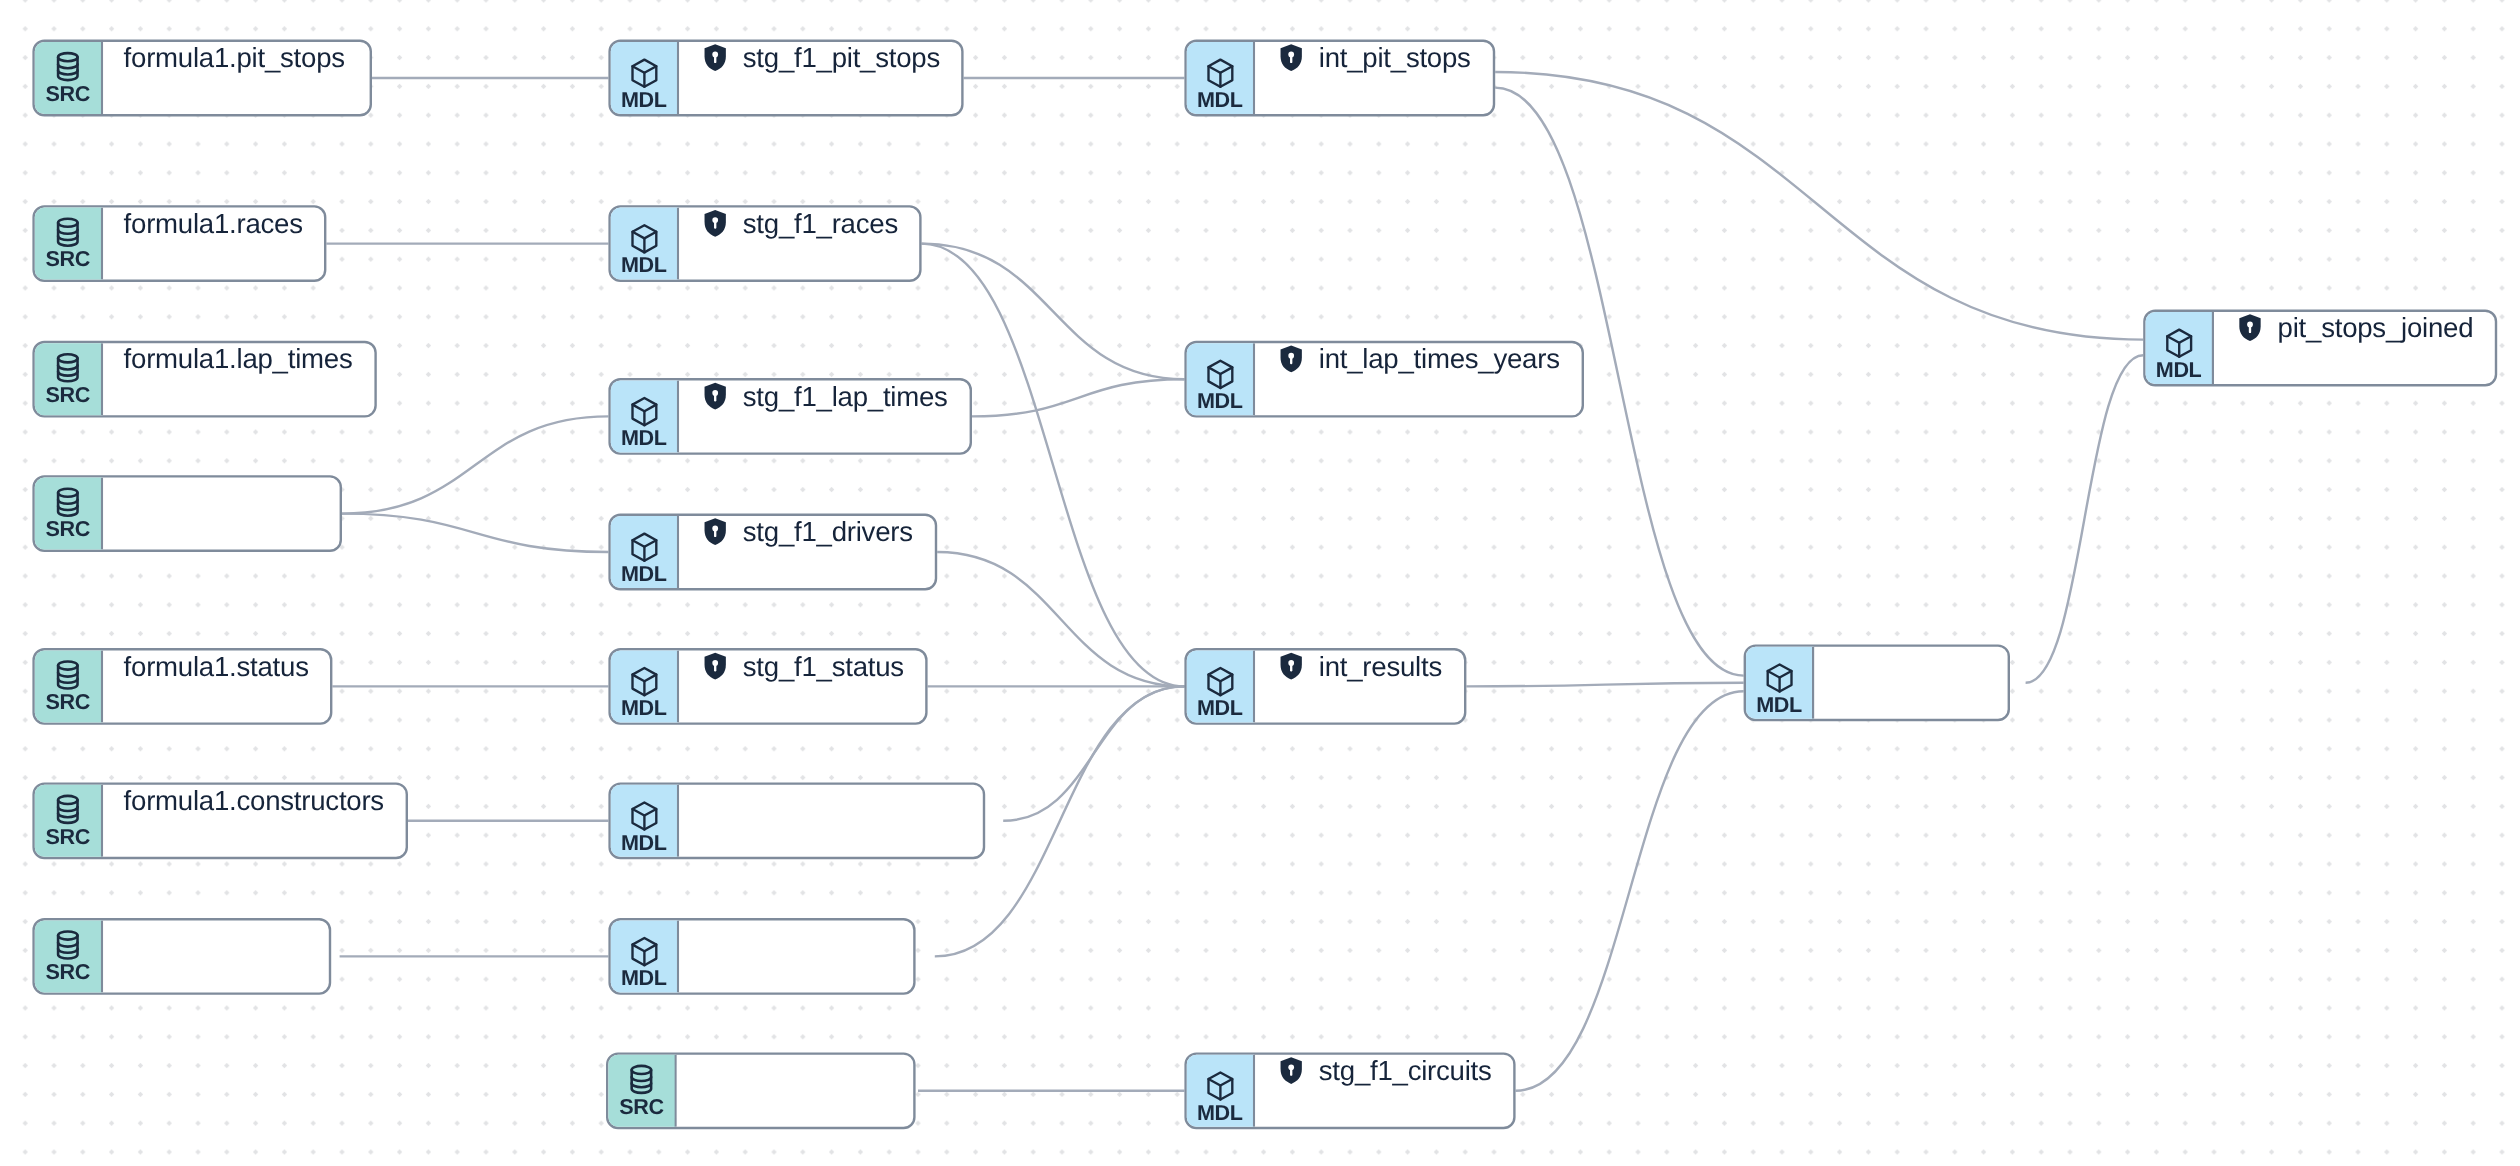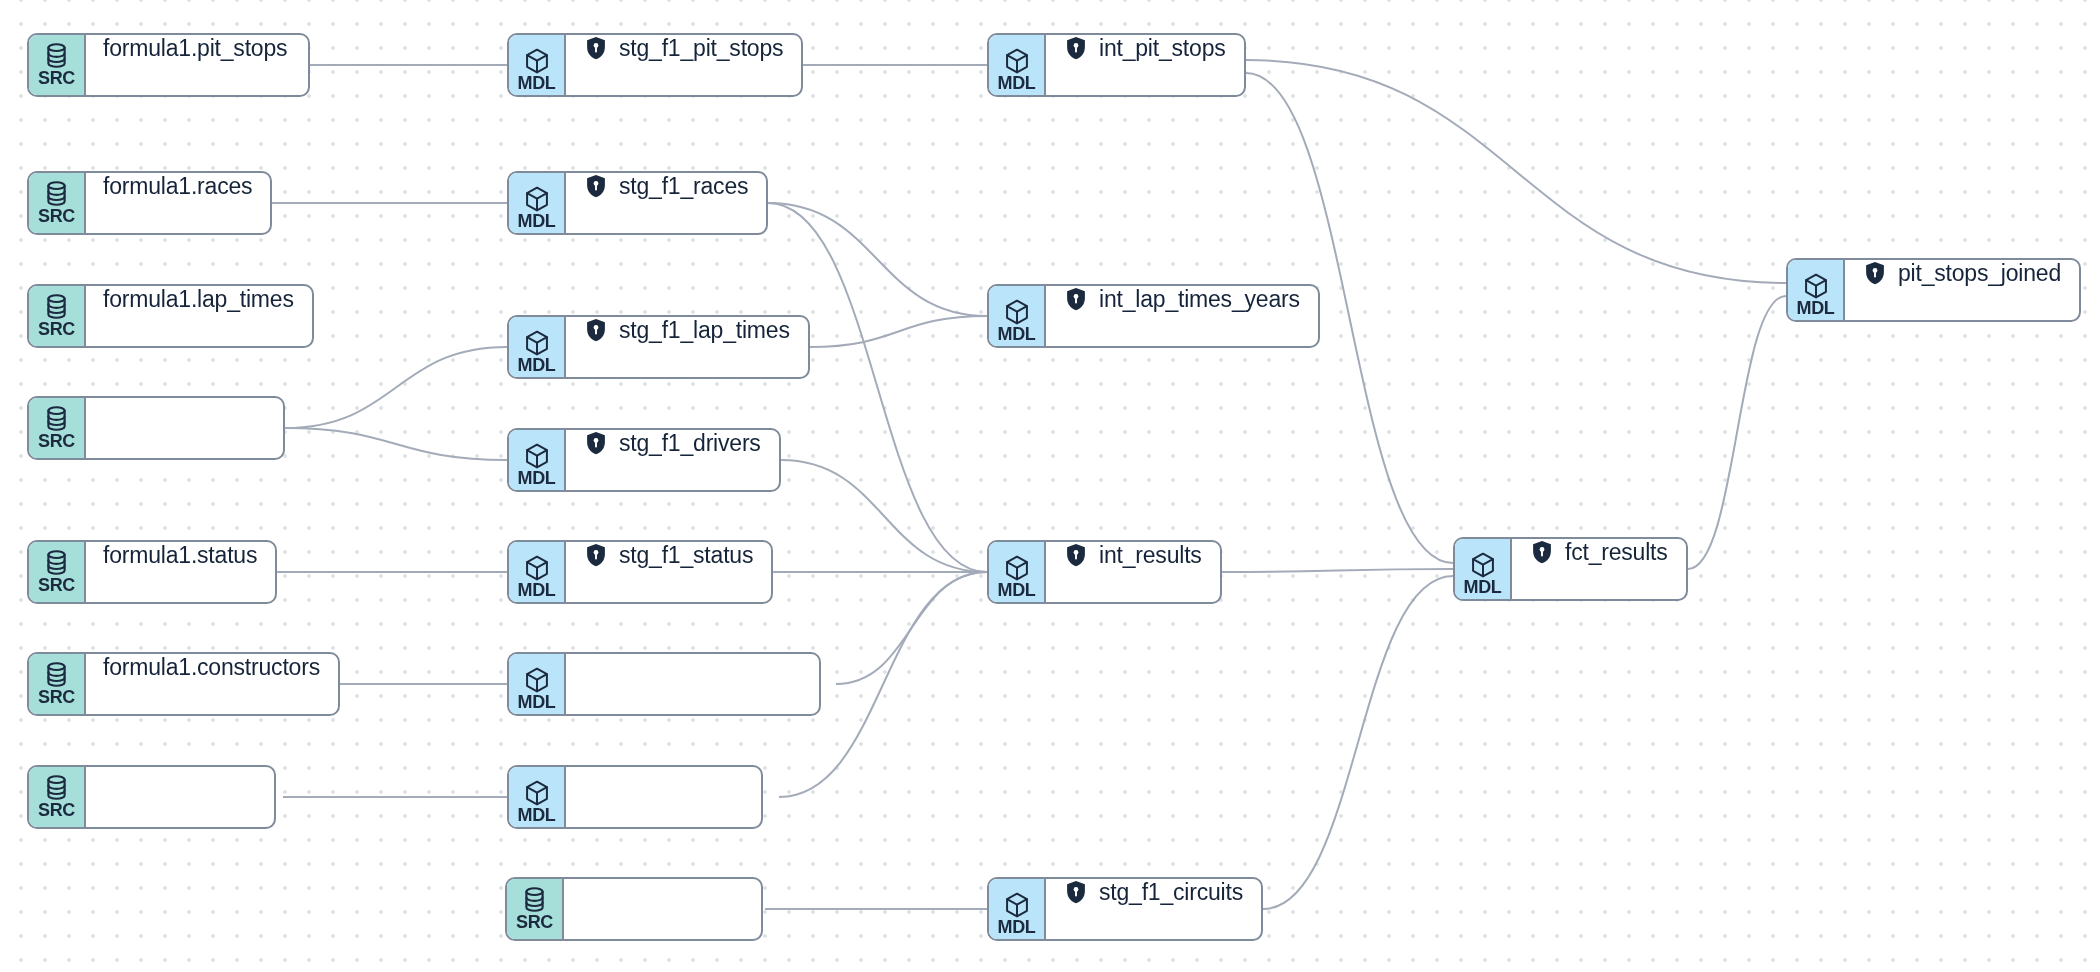--- a/index.html
+++ b/index.html
@@ -418,30 +418,20 @@
   </div>
       <div class="node" style="left: 1453px; top: 537px; min-width: 222px;">
     <div class="badge mdl">
       <span class="icon"><svg width="28" height="28" viewBox="0 0 24 24" fill="none" stroke="#1b2a3e" stroke-width="1.7" stroke-linecap="round" stroke-linejoin="round">
               <path d="M12 2.3 20.5 7v10L12 21.7 3.5 17V7Z"></path>
               <path d="M3.5 7 12 11.7 20.5 7"></path>
               <path d="M12 11.7V21.7"></path>
             </svg></span>
       <span class="badge-label">MDL</span>
     </div>
-    <div class="node-body">
-      <span class="shield">
-            <svg width="26" height="26" viewBox="0 0 24 24">
-              <path fill="#1b2a3e" d="M12 1.8 20.2 4.9 V11 C20.2 16.9 16.8 20.6 12 22.4 C7.2 20.6 3.8 16.9 3.8 11 V4.9 Z"></path>
-              <circle cx="12" cy="9.6" r="2.2" fill="#ffffff"></circle>
-              <rect x="11.1" y="10.6" width="1.8" height="5.6" rx="0.9" fill="#ffffff"></rect>
-            </svg>
-          </span>
-      <span class="node-label">fct_results</span>
-    </div>
   </div>
       <div class="node" style="left: 1786px; top: 258px; min-width: 288px;">
     <div class="badge mdl">
       <span class="icon"><svg width="28" height="28" viewBox="0 0 24 24" fill="none" stroke="#1b2a3e" stroke-width="1.7" stroke-linecap="round" stroke-linejoin="round">
               <path d="M12 2.3 20.5 7v10L12 21.7 3.5 17V7Z"></path>
               <path d="M3.5 7 12 11.7 20.5 7"></path>
               <path d="M12 11.7V21.7"></path>
             </svg></span>
       <span class="badge-label">MDL</span>
     </div>

